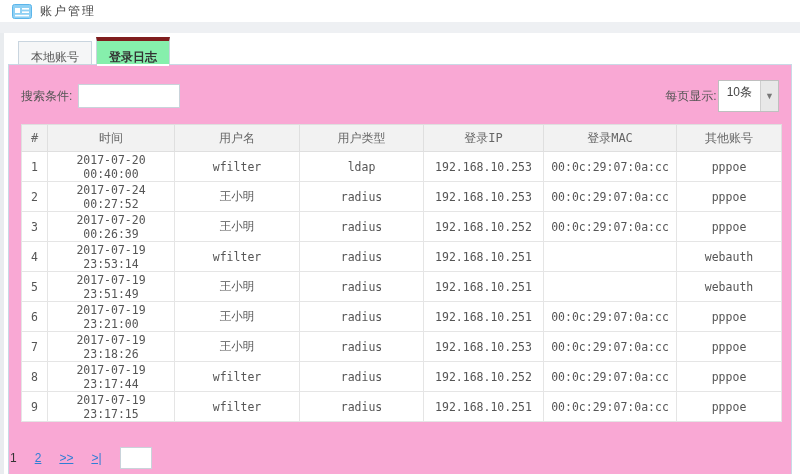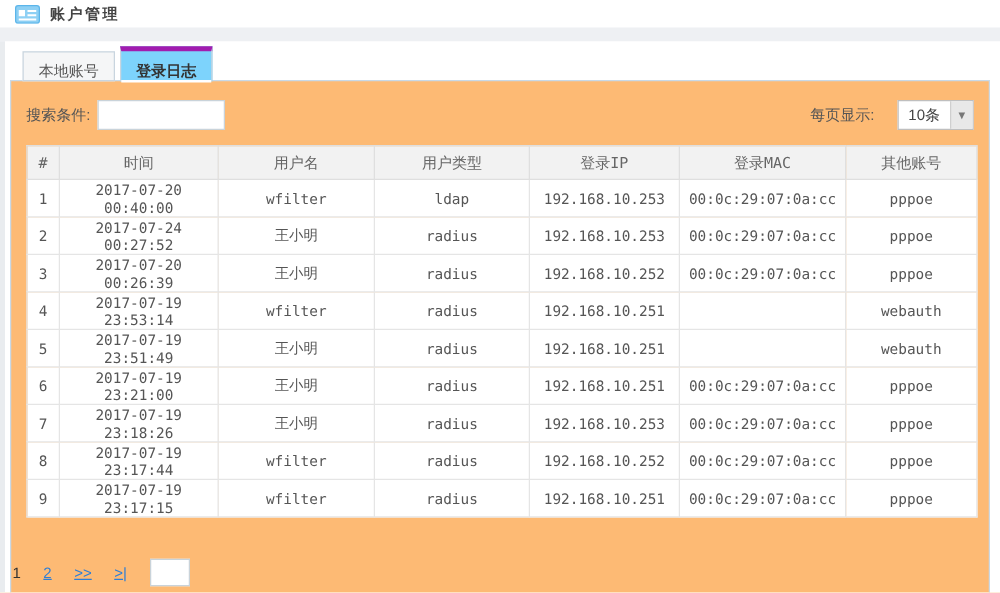--- a/index.html
+++ b/index.html
@@ -2,42 +2,42 @@
 <html><head>
 <meta charset="utf-8">
 <style>
   * { margin: 0; padding: 0; box-sizing: border-box; }
   html, body { width: 800px; height: 474px; background: #ffffff; overflow: hidden; }
   body { font-family: "Liberation Sans", sans-serif; font-size: 12px; color: #555; position: relative; }
 
   
   .titlebar { height: 22px; display: flex; align-items: center; padding-left: 12px; background: #fff; }
   .title-icon { width: 20px; height: 15px; margin-right: 8px; }
-  .page-title { font-size: 12px; color: #444; letter-spacing: 2px; font-weight: bold; }
+  .page-title { font-size: 12px; color: #444; letter-spacing: 2px; }
   .top-strip { height: 11px; background: #eef0f3; width: 100%; }
 
   
   .left-strip { position: absolute; left: 0; top: 33px; width: 4px; height: 441px; background: #e9ecef; }
 
   
   .tabs { position: absolute; left: 18px; top: 37px; display: flex; align-items: flex-end; z-index: 3; }
   .tab { height: 24px; line-height: 22px; padding: 4px 12px; background: #f5f6f7; border: 1px solid #c9d5df; margin-right: 4px; color: #555; cursor: pointer; }
-  .tab.active { height: 28px; line-height: 24px; background: #7dd3fc; border-bottom: none; border-top: 4px solid #a21caf; font-weight: bold; color: #333; position: relative; font-family: Liberation Serif, serif; }
+  .tab.active { height: 28px; line-height: 24px; background: #86efac; border-bottom: none; border-top: 4px solid #7f1d1d; font-weight: bold; color: #333; position: relative; font-family: Liberation Serif, serif; }
   .tab.active::after { content: ""; position: absolute; left: 0; right: 0; bottom: -1px; height: 2px; background: #ffffff; }
 
   
-  .panel { position: absolute; left: 8px; top: 64px; width: 784px; height: 410px; background: #fdba74; border: 1px solid #c9d9e6; border-bottom: none; z-index: 2; }
+  .panel { position: absolute; left: 8px; top: 64px; width: 784px; height: 410px; background: #f9a8d4; border: 1px solid #c9d9e6; border-bottom: none; z-index: 2; }
 
   
   .toolbar { display: flex; align-items: center; padding: 15px 12px 12px 12px; }
   .search-label { color: #555; margin-right: 6px; }
   .search-input { width: 102px; height: 24px; border: 1px solid #c9d3da; outline: none; padding: 0 4px; font-size: 12px; font-family: "Liberation Sans", sans-serif; }
   .toolbar-spacer { flex: 1; }
-  .perpage-label { color: #555; margin-right: 18px; }
-  .select-box { display: inline-flex; align-items: stretch; height: 24px; border: 1px solid #bfbfbf; background: #fff; cursor: pointer; }
+  .perpage-label { color: #555; margin-right: 1px; }
+  .select-box { display: inline-flex; align-items: stretch; height: 32px; border: 1px solid #bfbfbf; background: #fff; cursor: pointer; }
   .select-value { padding: 0 8px; line-height: 22px; color: #444; }
   .select-arrow { width: 18px; background: #e8e8e8; border-left: 1px solid #cfcfcf; display: flex; align-items: center; justify-content: center; color: #777; font-size: 9px; }
 
   
   .table-wrap { padding: 0 12px; }
   table { width: 760px; border-collapse: collapse; table-layout: fixed; }
   thead td { height: 27px; background: #f2f2f2; color: #666; text-align: center; border: 1px solid #dfdfdf; font-family: "DejaVu Sans Mono", "Liberation Mono", monospace; }
   tbody td { height: 30px; color: #555; text-align: center; border: 1px solid #e5e5e5; font-family: "DejaVu Sans Mono", "Liberation Mono", monospace; font-size: 11.5px; background: #fff; }
 
   

